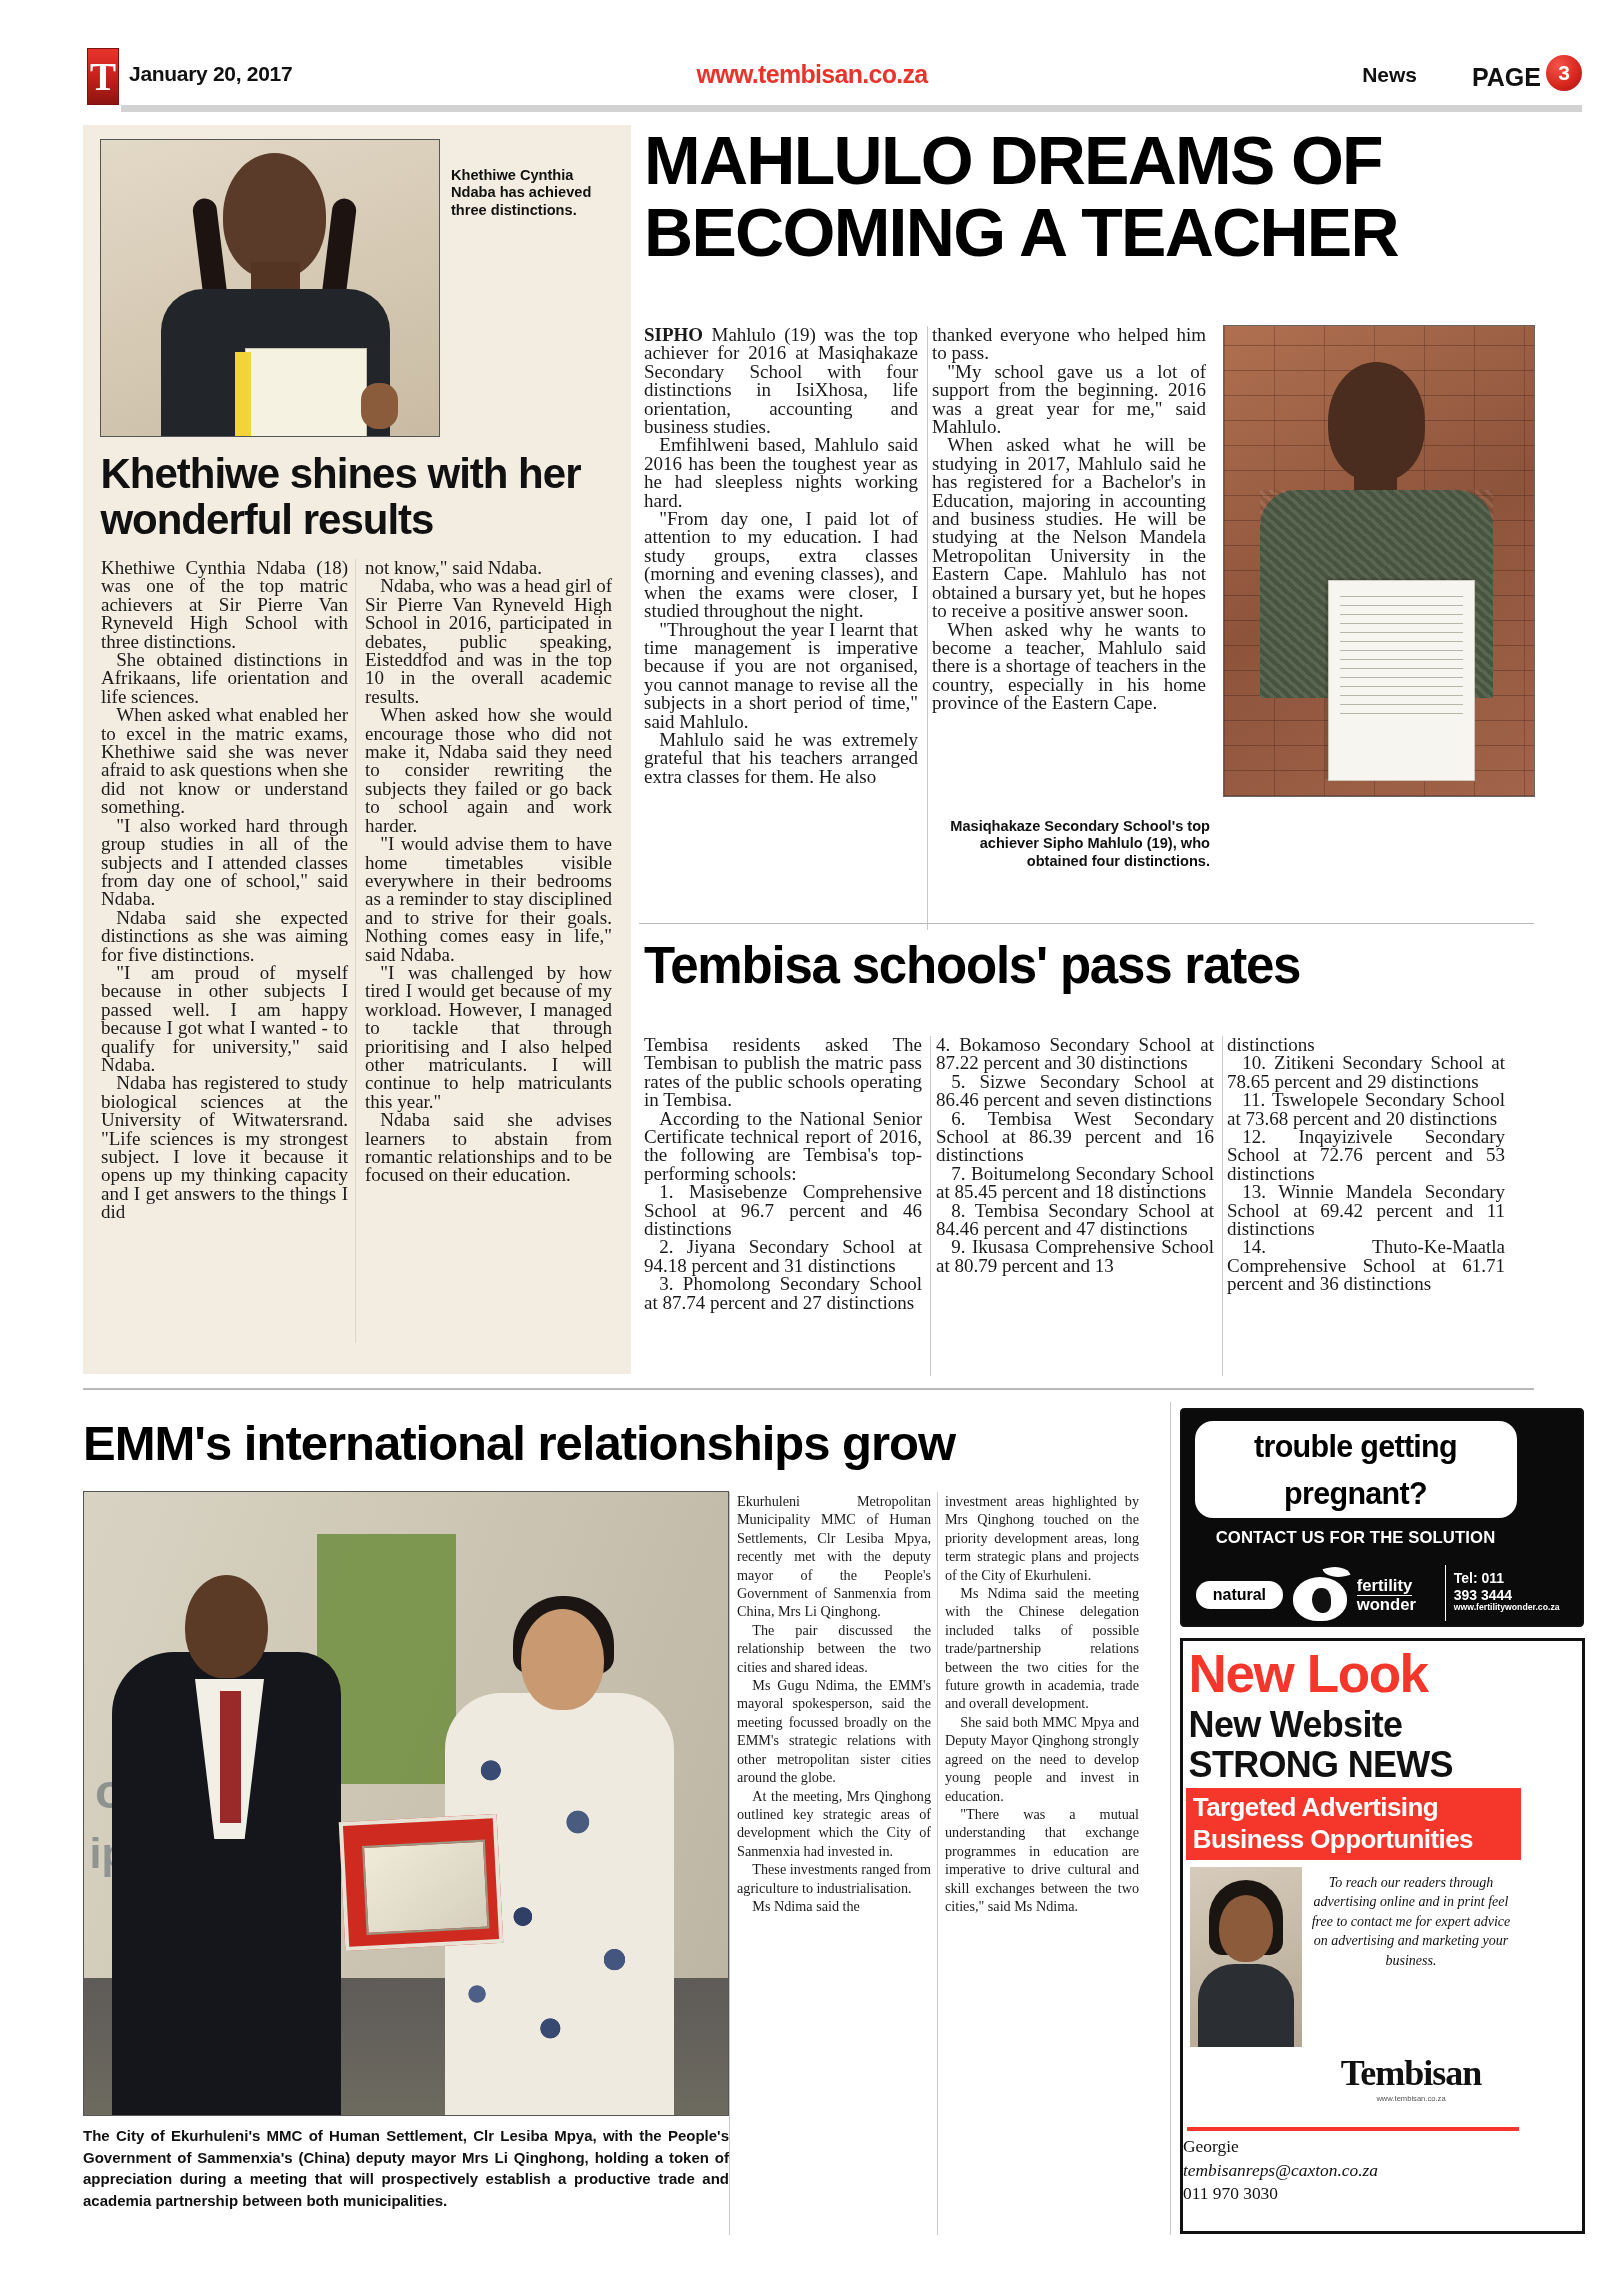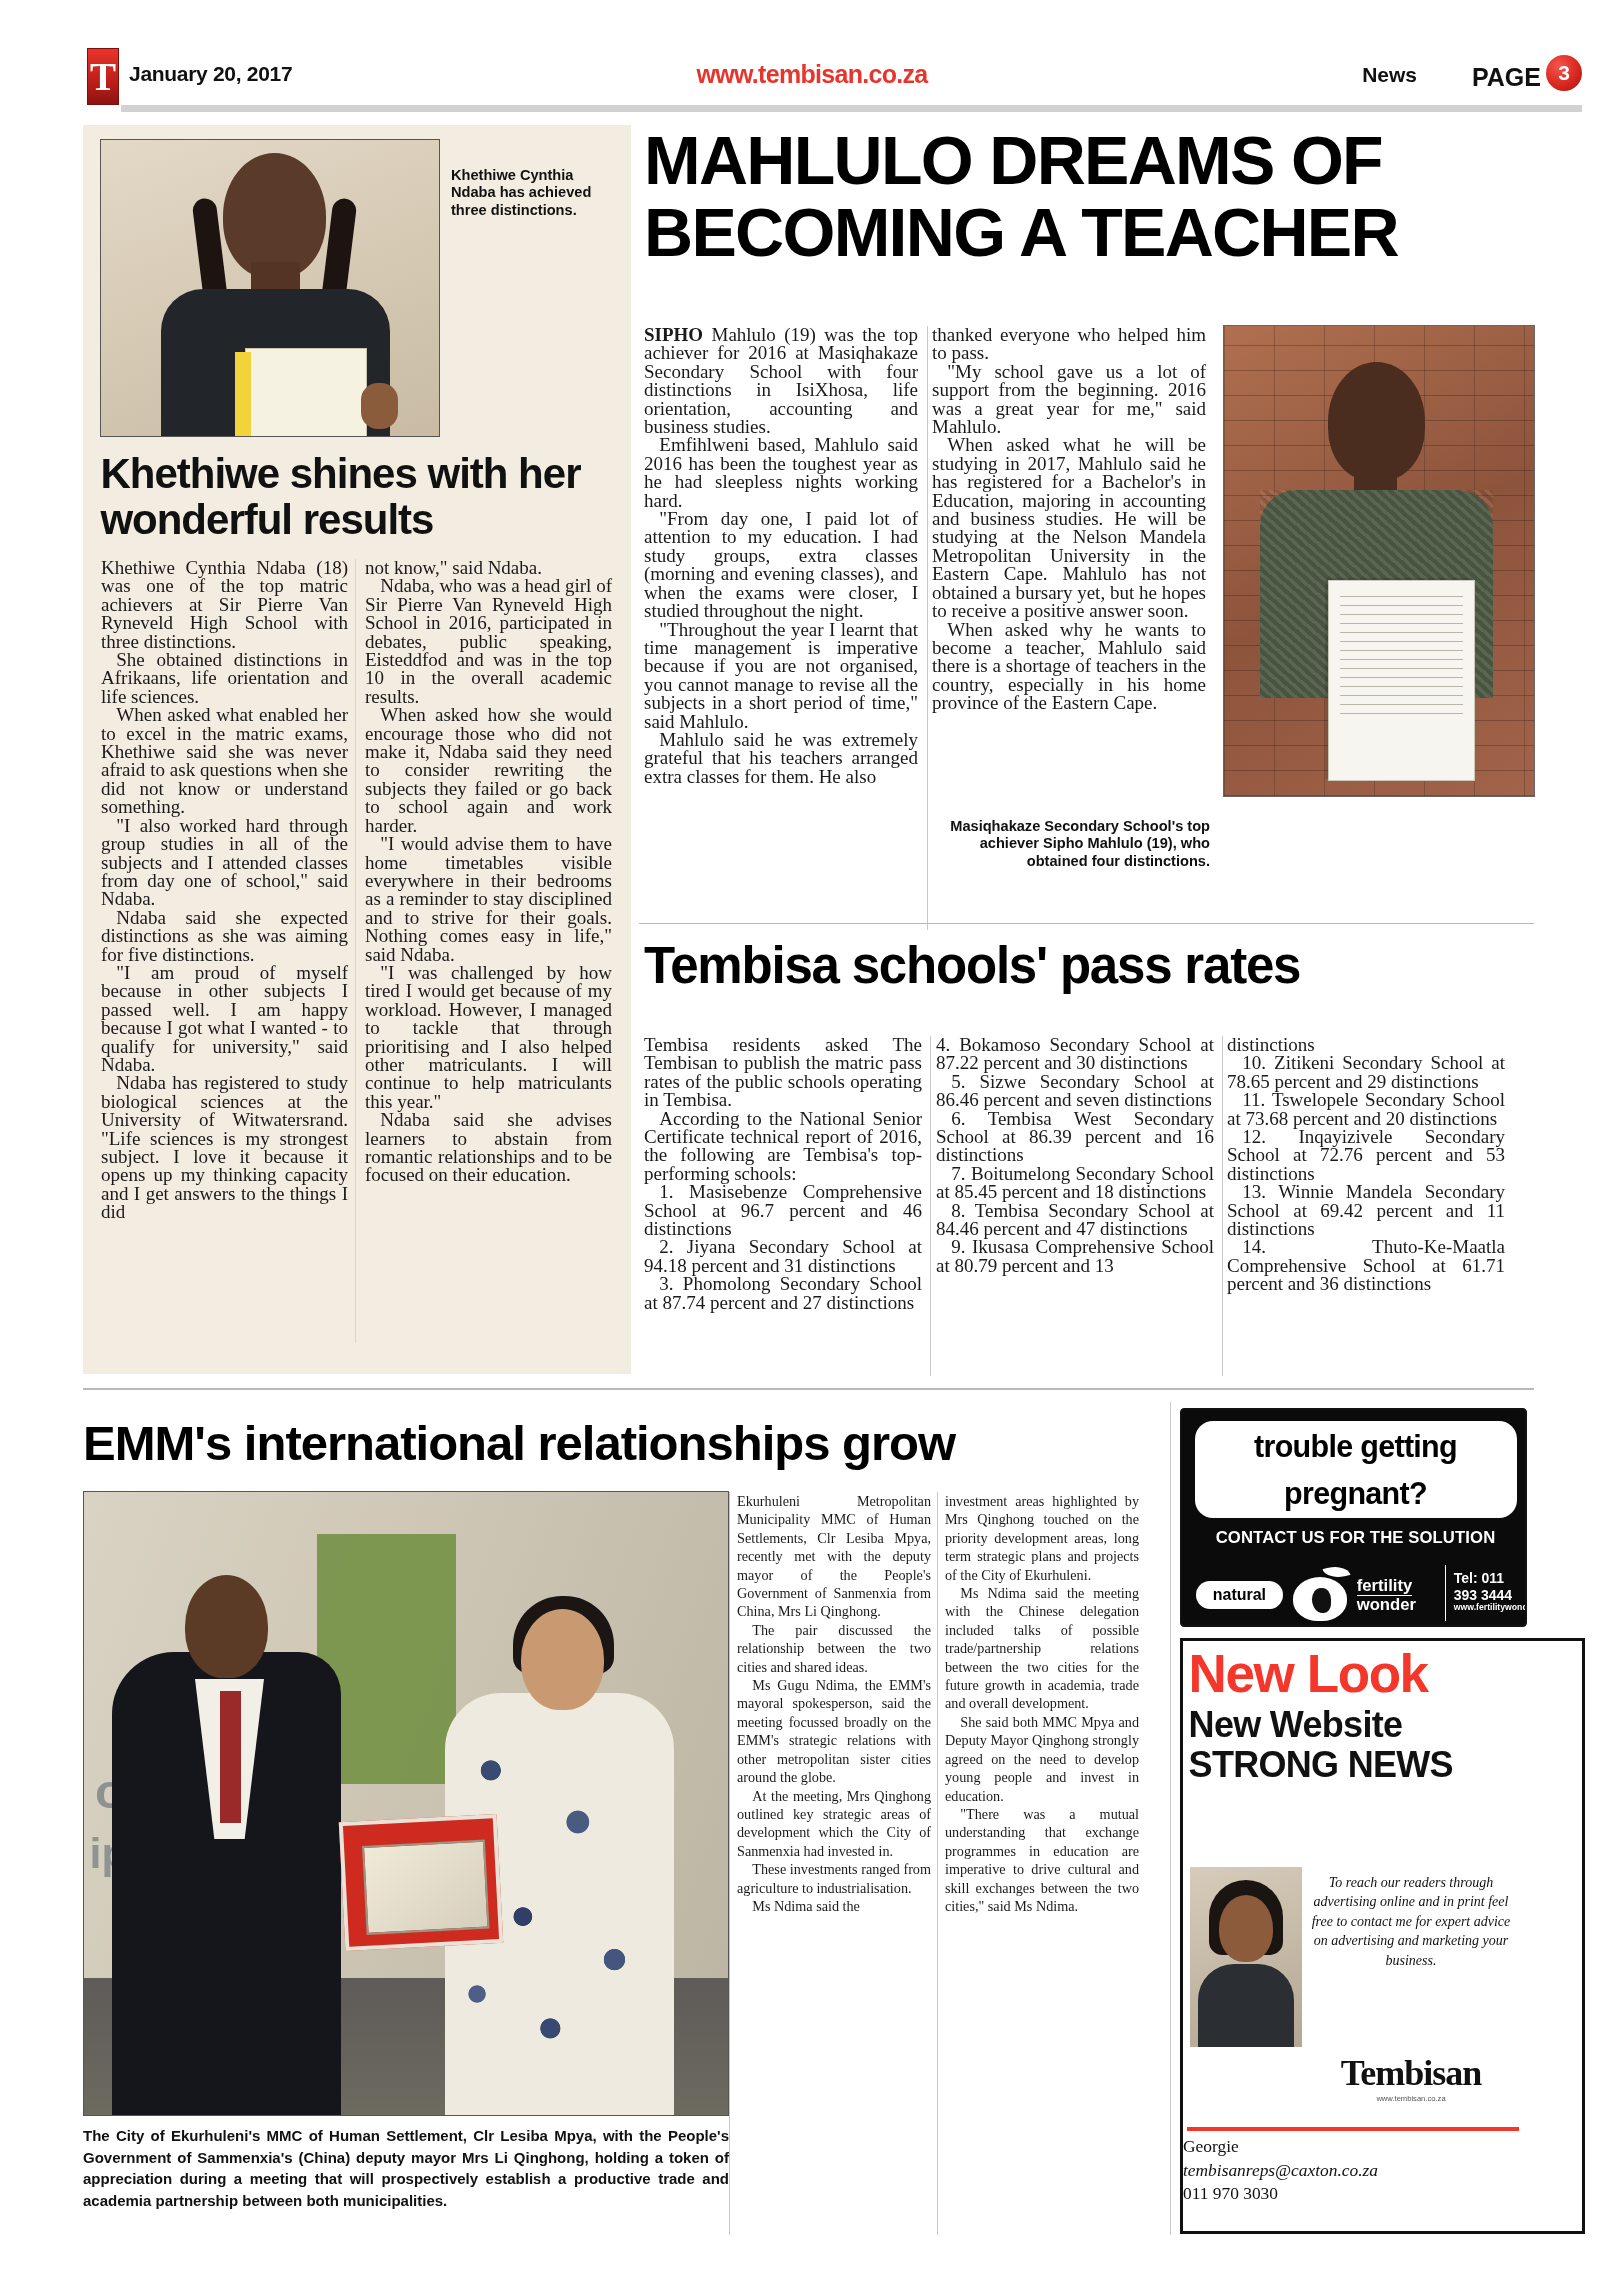--- a/index.html
+++ b/index.html
@@ -228,21 +228,21 @@
     font-family:"Liberation Sans", sans-serif; font-weight:bold;
     font-size:15px; line-height:21.5px; color:#111; text-align:justify;
   }
   .emm-c1 { position:absolute; left:737px; top:1492px; width:194px; }
   .emm-c2 { position:absolute; left:945px; top:1492px; width:194px; }
   .emm-c1 .body-col, .emm-c2 .body-col { font-size:14.2px; line-height:18.4px; }
 
   
   .ads-col { position:absolute; left:1180px; top:1408px; width:347px; height:826px; }
   .ad-fertility {
-    position:absolute; left:0; top:0; width:347px; height:219px;
+    position:absolute; left:0; top:0; width:404px; height:219px;
     background:#0b0b0b; border:2.1px solid #111; border-radius:4.2px; overflow:hidden;
   }
   .ad-fert-title {
     position:absolute; left:12.5px; top:11px; width:322px; height:97px;
     background:#fff; border-radius:18px;
     font-family:"Liberation Sans", sans-serif; font-weight:bold;
     font-size:30.5px; line-height:47px; text-align:center; color:#000;
     padding-top:2.1px; letter-spacing:-0.7px;
   }
   .ad-fert-sub {
@@ -519,20 +519,24 @@
         <div class="ad-fert-sep"></div>
         <div class="ad-fert-tel">Tel: 011 393 3444</div>
         <div class="ad-fert-web">www.fertilitywonder.co.za</div>
       </div>
     </div>
 
     <div class="ad-newlook">
       <div class="nl-newlook">New Look</div>
       <div class="nl-website">New Website</div>
       <div class="nl-strong">STRONG NEWS</div>
+      <div class="nl-redband">
+        <div class="l1">Targeted Advertising</div>
+        <div class="l2">Business Opportunities</div>
+      </div>
       <div class="nl-portrait">
         <div class="bg"></div>
           <div class="hair"></div>
           <div class="face"></div>
           <div class="body"></div>
       </div>
       <div class="nl-blurb">To reach our readers through advertising online and in print feel free to contact me for expert advice on advertising and marketing your business.</div>
       <div class="nl-tembisan">
         <div class="nl-temb-text">Tembisan</div>
         <div class="nl-temb-url">www.tembisan.co.za</div>

